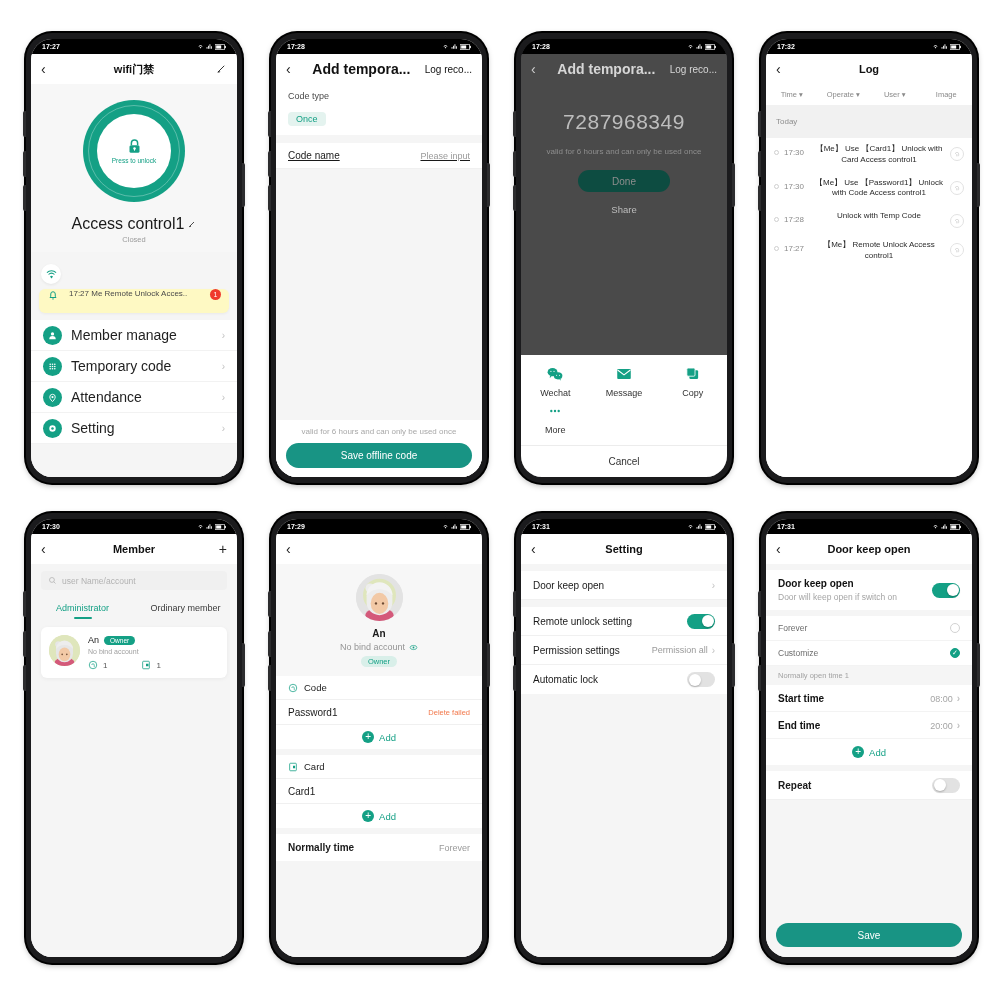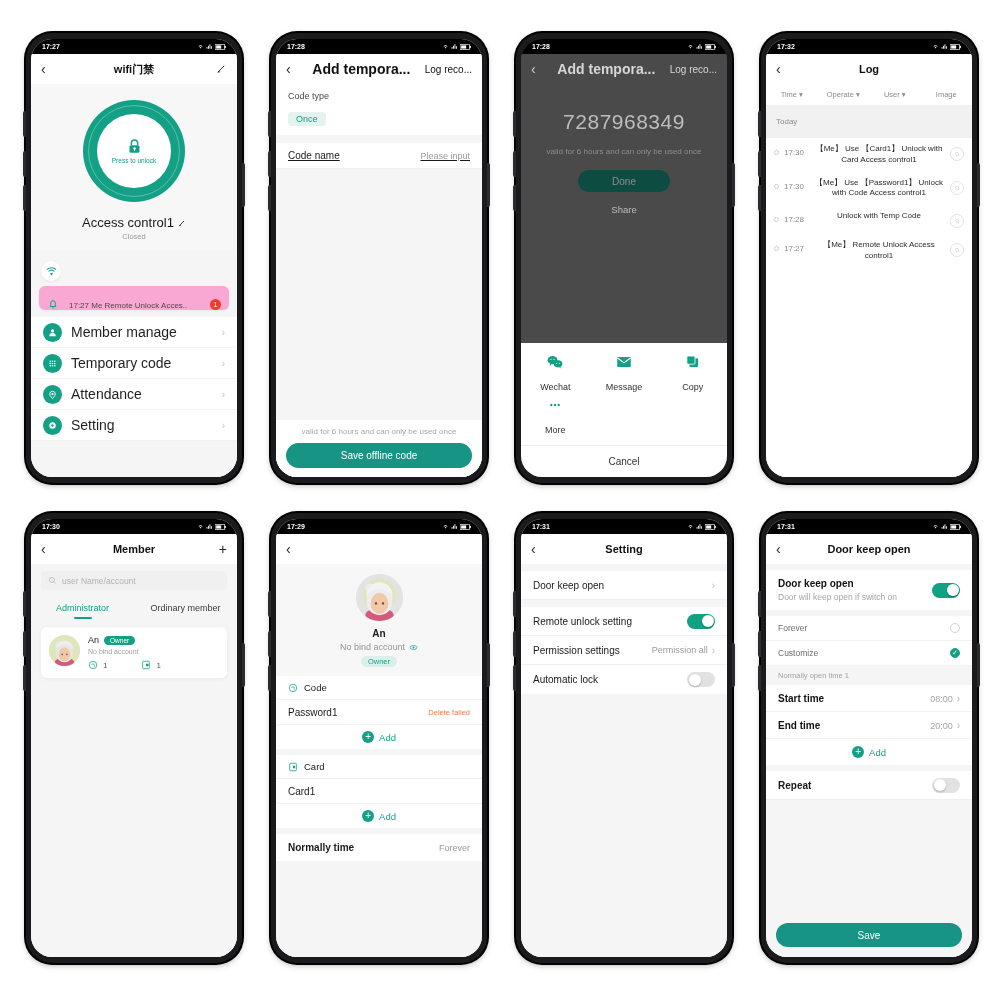--- a/index.html
+++ b/index.html
@@ -134,33 +134,33 @@
     border: 1px solid rgba(255,255,255,.30);
   }
   .dial .inner {
     width: 74px; height: 74px; border-radius: 50%;
     background: #fff;
     display: flex; flex-direction: column; align-items: center; justify-content: center;
     gap: 2px;
   }
   .dial .inner .lbl { font-size: 6.5px; color: #14A085; }
   .acc-name {
-    margin-top: 13px; font-size: 13px; color: #1a1a1a;
+    margin-top: 13px; font-size: 16px; color: #1a1a1a;
     display: flex; align-items: center; gap: 4px;
   }
   .acc-state { margin-top: 2px; font-size: 7.5px; color: #9b9b9b; }
   .wifi-chip {
     margin: 12px 0 0 10px;
     width: 20px; height: 20px; border-radius: 50%;
     background: #fff; display: flex; align-items: center; justify-content: center;
     box-shadow: 0 1px 3px rgba(0,0,0,.07);
   }
   .notice {
-    margin: 5px 8px 0; height: 24px; background: #f9a8d4; border-radius: 6px;
-    display: flex; align-items: flex-end; gap: 10px; padding: 0 8px;
+    margin: 5px 8px 0; height: 24px; background: #fef9c3; border-radius: 6px;
+    display: flex; align-items: flex-start; gap: 10px; padding: 0 8px;
     box-shadow: 0 1px 3px rgba(0,0,0,.05);
   }
   .notice .txt { font-size: 8px; color: #4a4a4a; flex: 1; white-space: nowrap; overflow: hidden; }
   .badge {
     width: 11px; height: 11px; border-radius: 50%; background: #ef3b2d;
     color: #fff; font-size: 7px; display: flex; align-items: center; justify-content: center;
   }
   .menu { margin-top: 7px; background: #fff; }
   .menu-item {
     display: flex; align-items: center; gap: 9px;
@@ -185,21 +185,21 @@
     font-size: 10px; margin: 0 10px;
   }
   .code-big { font-size: 21px; color: #bdbdbd; text-align: center; letter-spacing: .5px; }
   .sheet {
     position: absolute; left: 0; right: 0; bottom: 0;
     background: #fff; border-radius: 0;
   }
   .share-grid {
     display: flex; padding: 12px 0 4px;
   }
-  .share-item { flex: 1; display: flex; flex-direction: column; align-items: center; gap: 13px; }
+  .share-item { flex: 1; display: flex; flex-direction: column; align-items: center; gap: 7px; }
   .share-item .slabel { font-size: 9px; color: #333; }
   .sheet-div { height: 1px; background: #ececec; }
   .cancel { text-align: center; font-size: 10px; color: #333; padding: 10px 0; }
 
   
   .log-head {
     display: flex; background: #fff; padding: 6px 0; font-size: 7.5px; color: #8a8a8a;
   }
   .log-head > div { flex: 1; text-align: center; }
   .log-day { background: #f1f1f1; font-size: 8px; color: #8e8e8e; padding: 12px 10px; }

